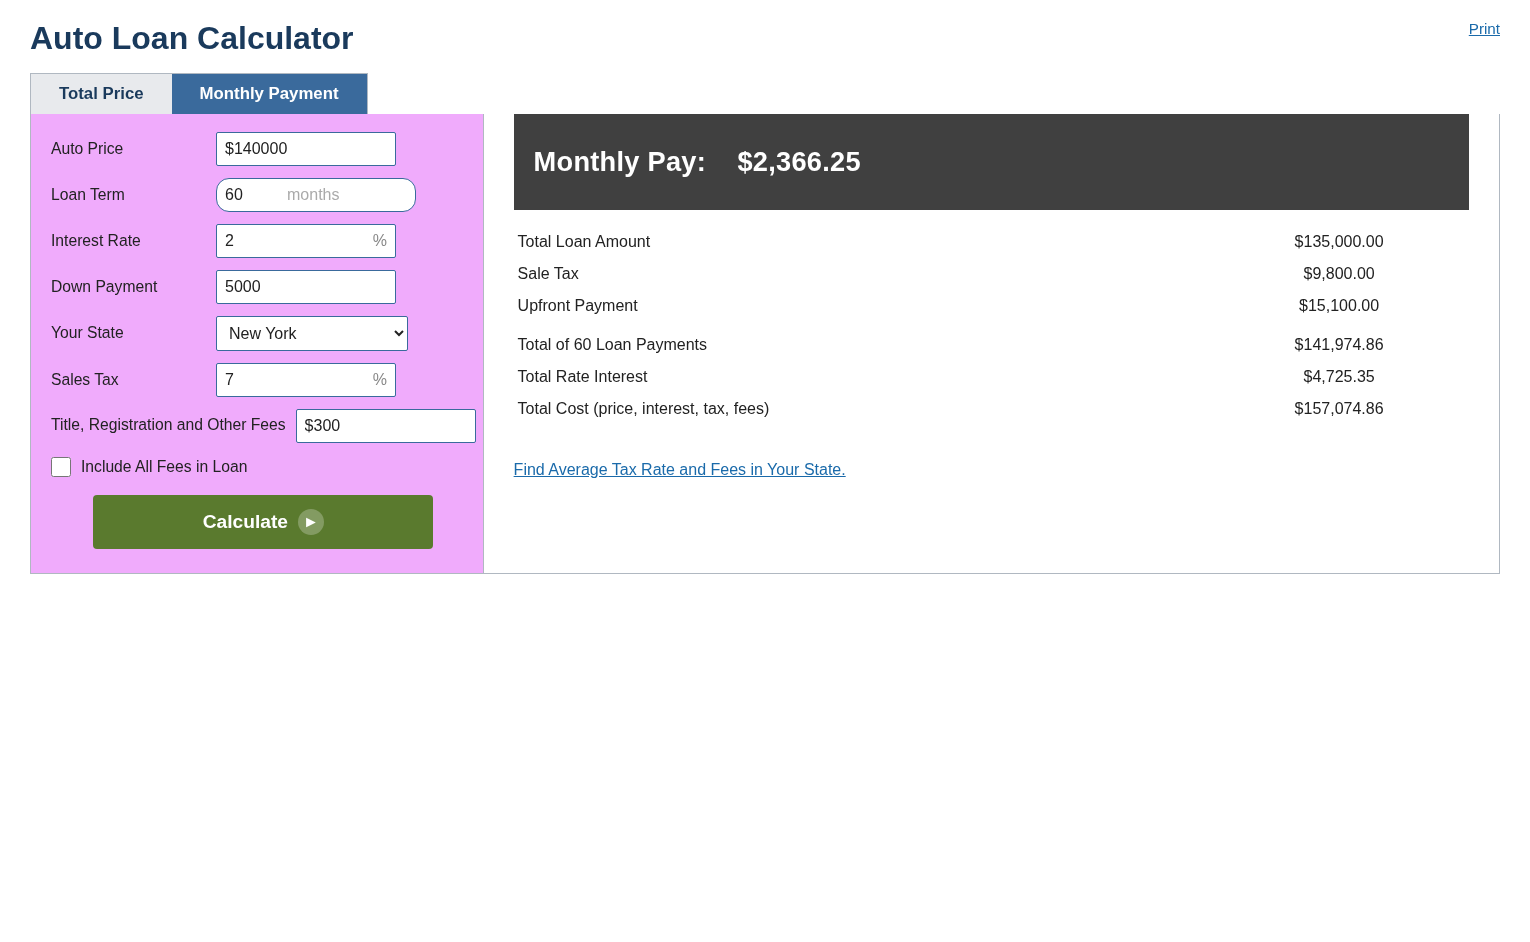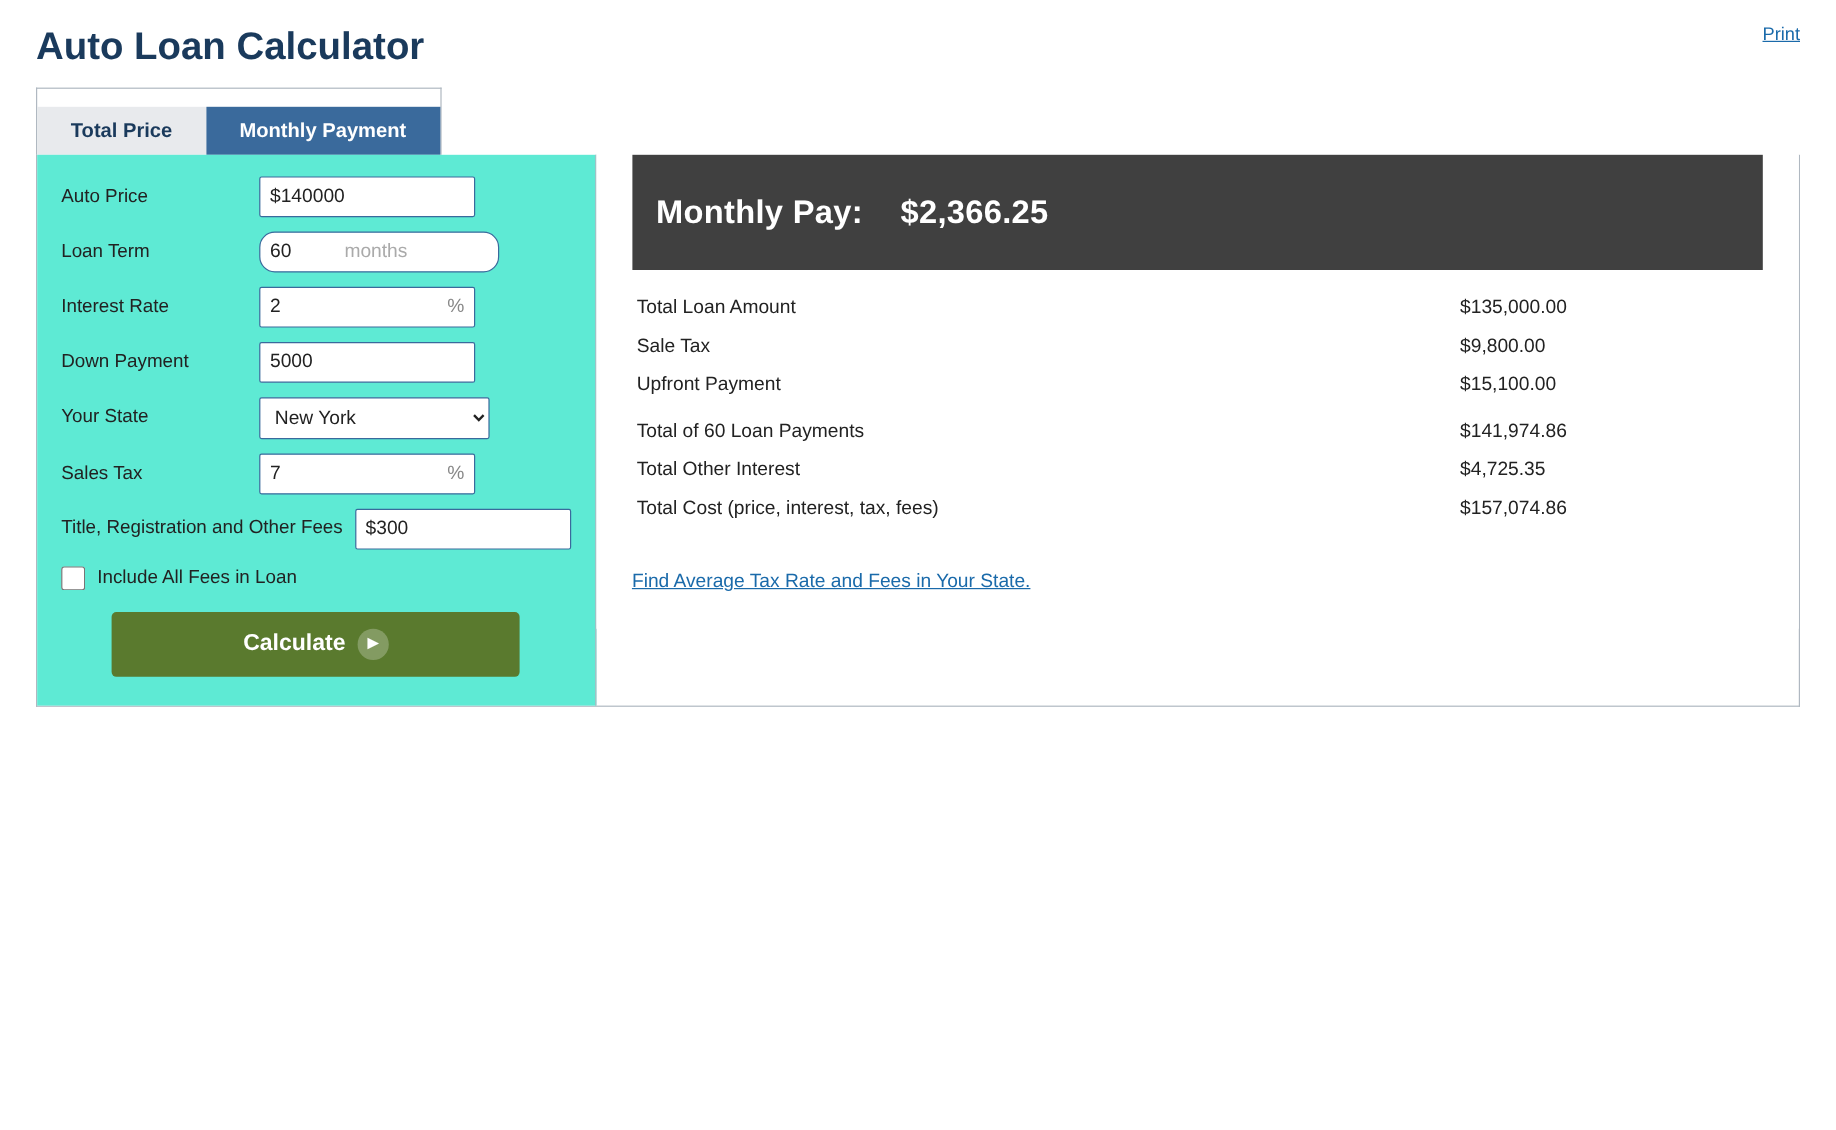--- a/index.html
+++ b/index.html
@@ -23,36 +23,35 @@
       margin-bottom: 0;
     }
     .tab {
       padding: 10px 28px;
       font-size: 1.05rem;
       font-weight: bold;
       cursor: pointer;
       border: none;
       background: #e8eaed;
       color: #1a3a5c;
-      margin-top: 15px;
     }
     .tab.active {
       background: #3a6a9c;
       color: #fff;
     }
     .main-layout {
       display: flex;
       gap: 0;
       align-items: flex-start;
       border: 1.5px solid #b0b8c1;
       border-top: none;
     }
     .left-panel {
-      background: #5eead4;
-      padding: 18px 20px 24px 20px;
+      background: #f0abfc;
+      padding: 18px 7px 24px 20px;
       min-width: 360px;
       border-right: 1.5px solid #b0b8c1;
     }
     .form-row {
       display: flex;
       align-items: center;
       margin-bottom: 12px;
       gap: 10px;
     }
     .form-label {
@@ -164,21 +163,21 @@
       width: 100%;
       border-collapse: collapse;
       margin-bottom: 18px;
     }
     .results-table td {
       padding: 7px 4px;
       font-size: 1rem;
       color: #222;
     }
     .results-table td:last-child {
-      text-align: left;
+      text-align: center;
       white-space: nowrap;
       margin-top: 40px;
     }
     .results-table tr.spacer td {
       padding-top: 14px;
     }
     .find-tax-link {
       color: #1a6aaa;
       text-decoration: underline;
       font-size: 1rem;
@@ -312,21 +311,21 @@
           </tr>
           <tr>
             <td>Upfront Payment</td>
             <td>$15,100.00</td>
           </tr>
           <tr class="spacer">
             <td>Total of 60 Loan Payments</td>
             <td>$141,974.86</td>
           </tr>
           <tr>
-            <td>Total Other Interest</td>
+            <td>Total Rate Interest</td>
             <td>$4,725.35</td>
           </tr>
           <tr>
             <td>Total Cost (price, interest, tax, fees)</td>
             <td>$157,074.86</td>
           </tr>
         </tbody>
     </table>
 
     <a class="find-tax-link">Find Average Tax Rate and Fees in Your State.</a>

